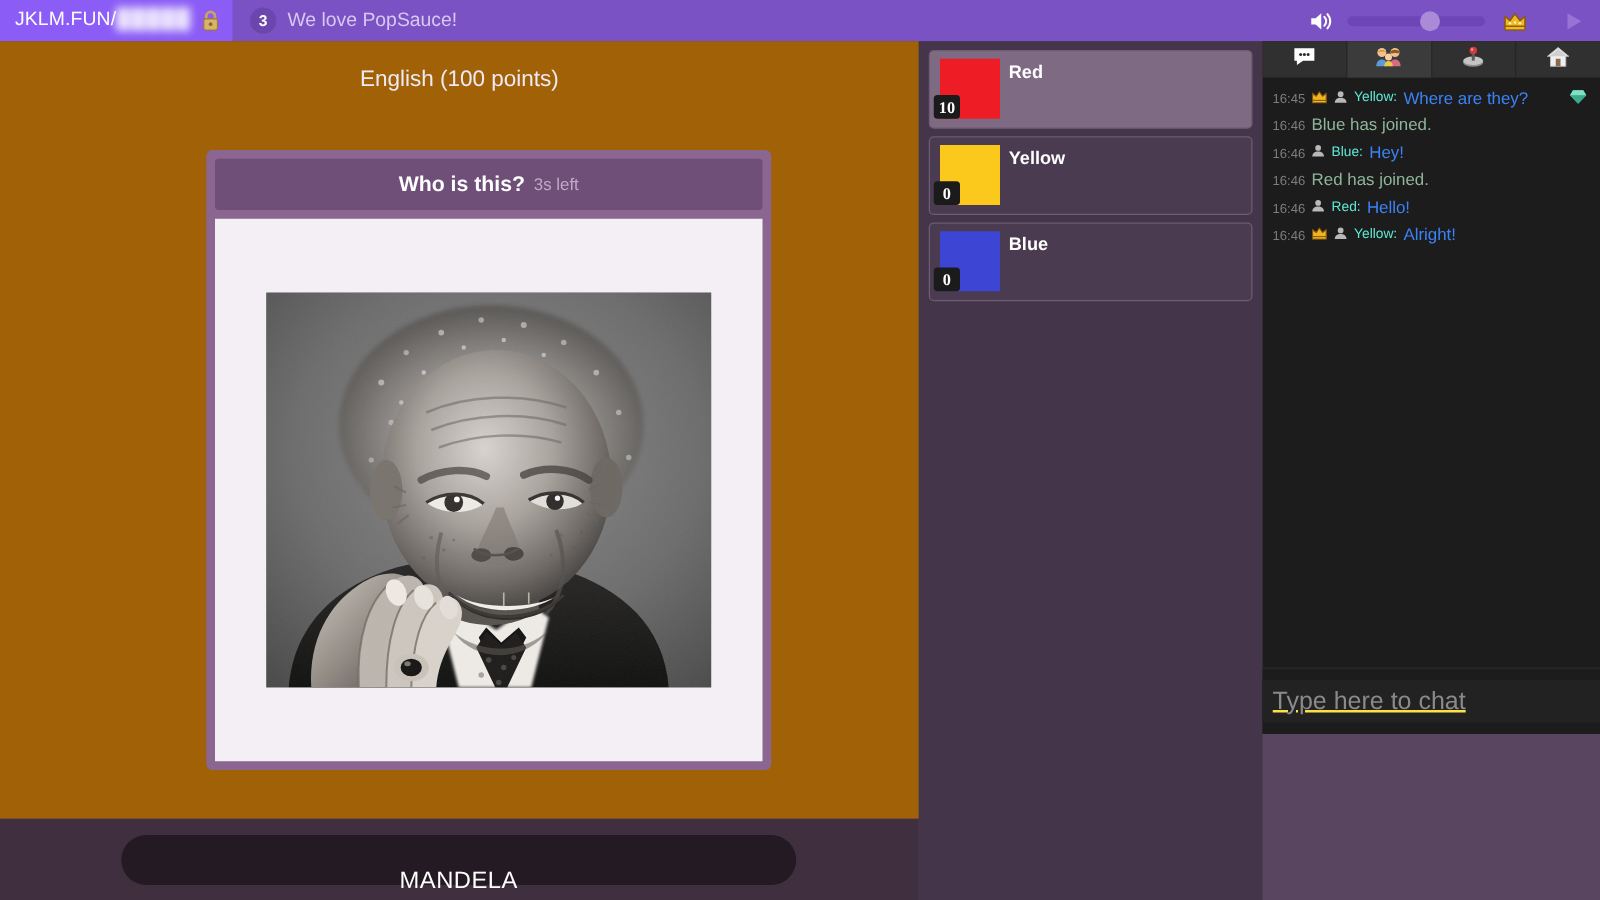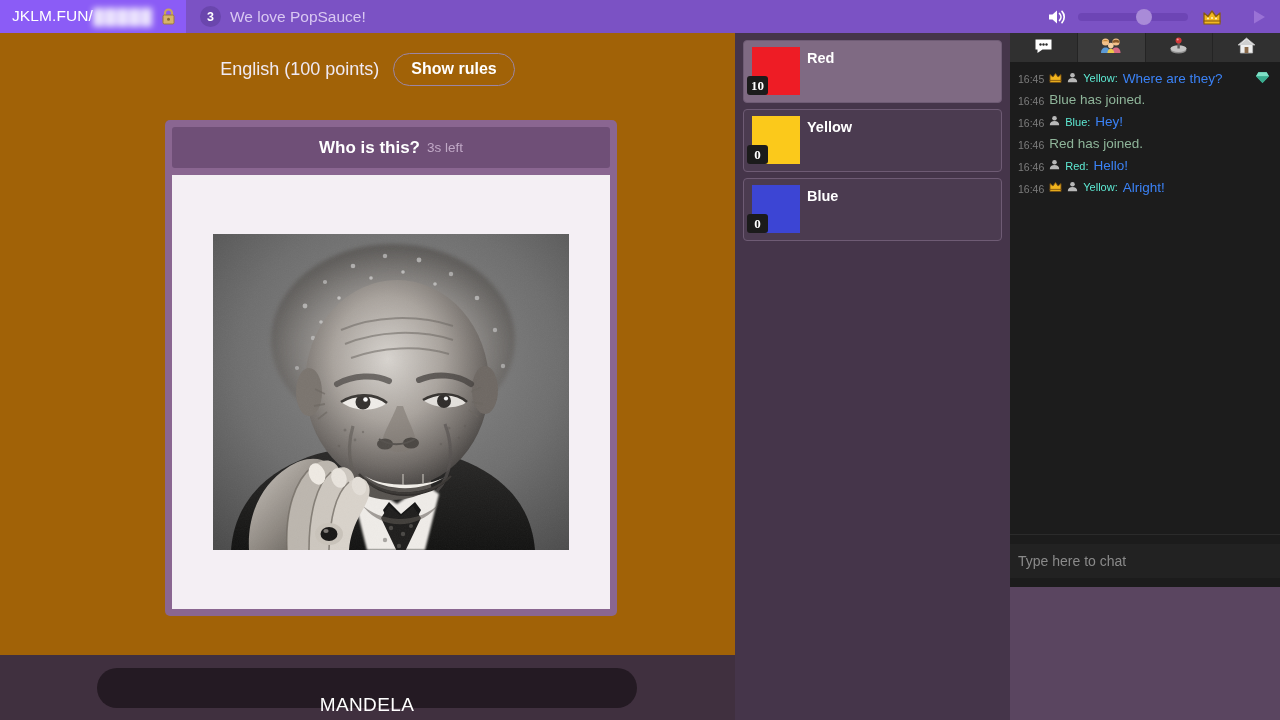--- a/index.html
+++ b/index.html
@@ -323,24 +323,25 @@
     display: flex;
     align-items: center;
   }
   .chat-input {
     width: 100%;
     height: 34px;
     background: #222222;
     border: none;
     outline: none;
     color: #fde047;
-    font-size: 14px;
+    font-size: 20px;
     font-family: "Liberation Sans", sans-serif;
     padding: 0 8px;
     box-sizing: border-box;
+    text-decoration: underline;
   }
   .chat-input::placeholder { color: #8a8a8a; }
 </style>
 </head>
 <body>
 
 <div id="app">
 
   <div class="topbar">
     <div class="tb-left">
@@ -384,21 +385,20 @@
           <path d="M4 2.5 15 9 4 15.5z" fill="#9a72d6"></path>
         </svg>
       </div>
     </div>
   </div>
 
   <div class="main-col">
 
     <div class="lang-row">
       <span class="lang-text">English (100 points)</span>
-      <button class="show-rules">Show rules</button>
     </div>
 
     <div class="q-card">
       <div class="q-head">
         <span class="q-title">Who is this?</span>
         <span class="q-timer">3s left</span>
       </div>
       <div class="q-body">
         <div class="photo">
           <svg width="356" height="316" viewBox="0 0 356 316">

